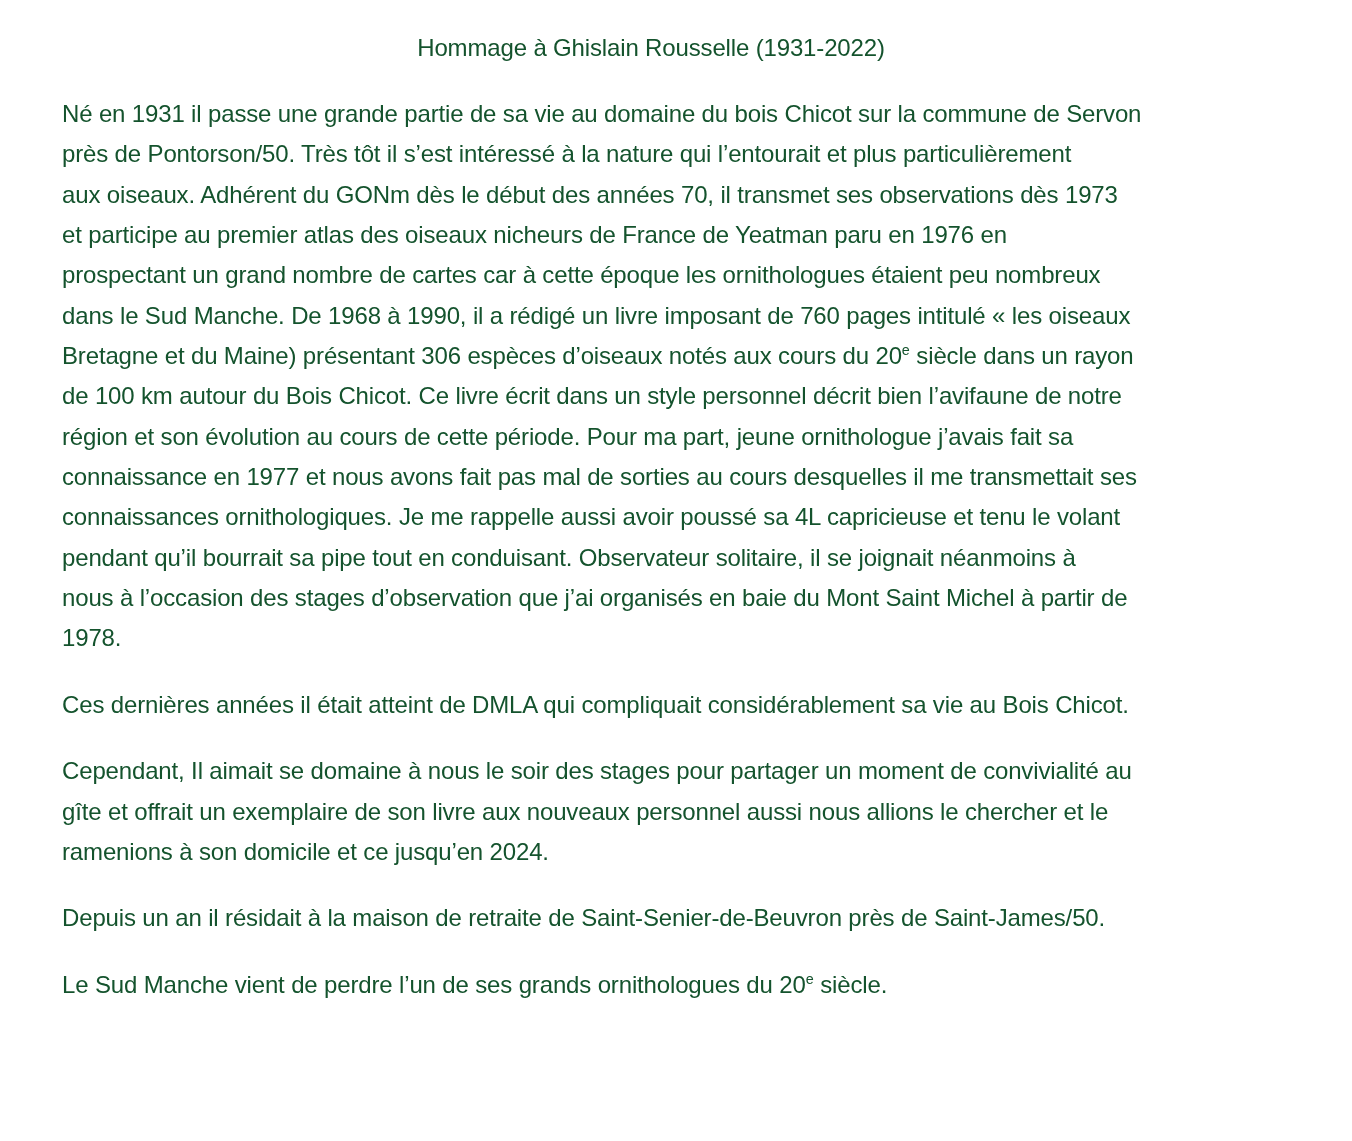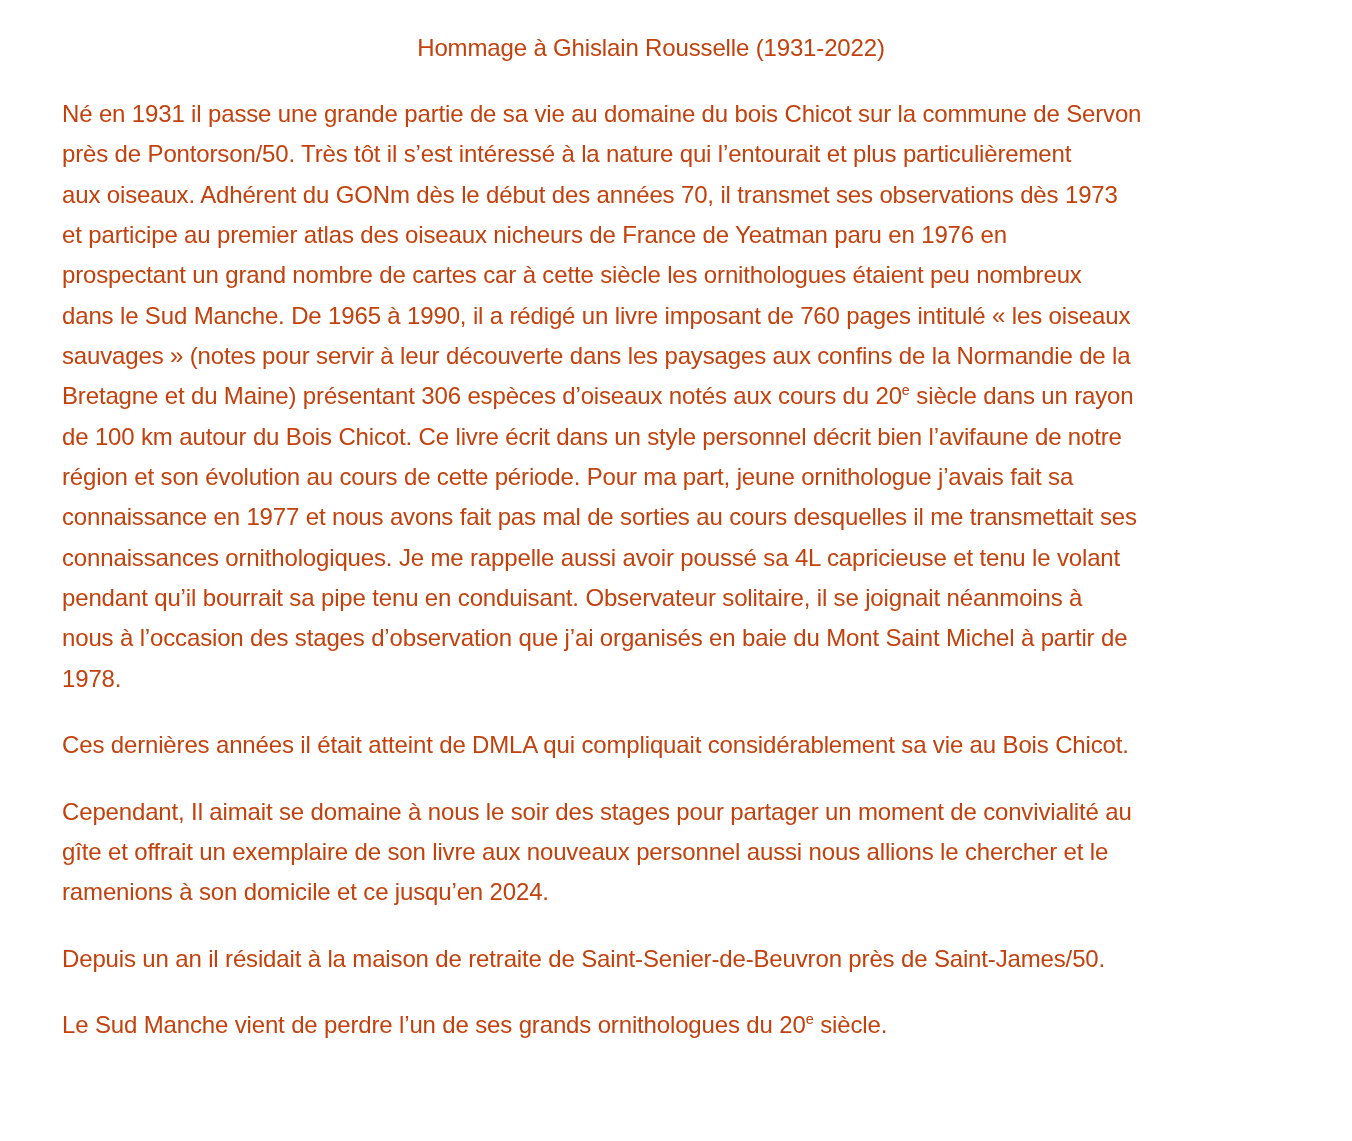--- a/index.html
+++ b/index.html
@@ -8,21 +8,21 @@
     background: #ffffff;
   }
   .page {
     position: relative;
     width: 1352px;
     height: 1096px;
     box-sizing: border-box;
     padding: 28px 62px 0 62px;
     background: #ffffff;
     font-family: "Liberation Sans", "DejaVu Sans", sans-serif;
-    color: #c2410c;
+    color: #14532d;
     overflow: hidden;
   }
   .doc-title {
     width: 1178px;
     margin: 0 0 26px 0;
     font-size: 24px;
     font-weight: 400;
     line-height: 40px;
     text-align: center;
     letter-spacing: -0.15px;
@@ -49,29 +49,28 @@
 <body>
 
 <div class="page">
   <h1 class="doc-title">Hommage à Ghislain Rousselle (1931-2022)</h1>
   <div id="document-body">
       <div class="paragraph">
         <div class="line">Né en 1931 il passe une grande partie de sa vie au domaine du bois Chicot sur la commune de Servon</div>
         <div class="line">près de Pontorson/50. Très tôt il s’est intéressé à la nature qui l’entourait et plus particulièrement</div>
         <div class="line">aux oiseaux. Adhérent du GONm dès le début des années 70, il transmet ses observations dès 1973</div>
         <div class="line">et participe au premier atlas des oiseaux nicheurs de France de Yeatman paru en 1976 en</div>
-        <div class="line">prospectant un grand nombre de cartes car à cette siècle les ornithologues étaient peu nombreux</div>
-        <div class="line">dans le Sud Manche. De 1965 à 1990, il a rédigé un livre imposant de 760 pages intitulé « les oiseaux</div>
-        <div class="line">sauvages » (notes pour servir à leur découverte dans les paysages aux confins de la Normandie de la</div>
+        <div class="line">prospectant un grand nombre de cartes car à cette époque les ornithologues étaient peu nombreux</div>
+        <div class="line">dans le Sud Manche. De 1968 à 1990, il a rédigé un livre imposant de 760 pages intitulé « les oiseaux</div>
         <div class="line">Bretagne et du Maine) présentant 306 espèces d’oiseaux notés aux cours du 20<sup>e</sup> siècle dans un rayon</div>
         <div class="line">de 100 km autour du Bois Chicot. Ce livre écrit dans un style personnel décrit bien l’avifaune de notre</div>
         <div class="line">région et son évolution au cours de cette période. Pour ma part, jeune ornithologue j’avais fait sa</div>
         <div class="line">connaissance en 1977 et nous avons fait pas mal de sorties au cours desquelles il me transmettait ses</div>
         <div class="line">connaissances ornithologiques. Je me rappelle aussi avoir poussé sa 4L capricieuse et tenu le volant</div>
-        <div class="line">pendant qu’il bourrait sa pipe tenu en conduisant. Observateur solitaire, il se joignait néanmoins à</div>
+        <div class="line">pendant qu’il bourrait sa pipe tout en conduisant. Observateur solitaire, il se joignait néanmoins à</div>
         <div class="line">nous à l’occasion des stages d’observation que j’ai organisés en baie du Mont Saint Michel à partir de</div>
         <div class="line">1978.</div>
       </div>
       <div class="paragraph">
         <div class="line">Ces dernières années il était atteint de DMLA qui compliquait considérablement sa vie au Bois Chicot.</div>
       </div>
       <div class="paragraph">
         <div class="line">Cependant, Il aimait se domaine à nous le soir des stages pour partager un moment de convivialité au</div>
         <div class="line">gîte et offrait un exemplaire de son livre aux nouveaux personnel aussi nous allions le chercher et le</div>
         <div class="line">ramenions à son domicile et ce jusqu’en 2024.</div>

